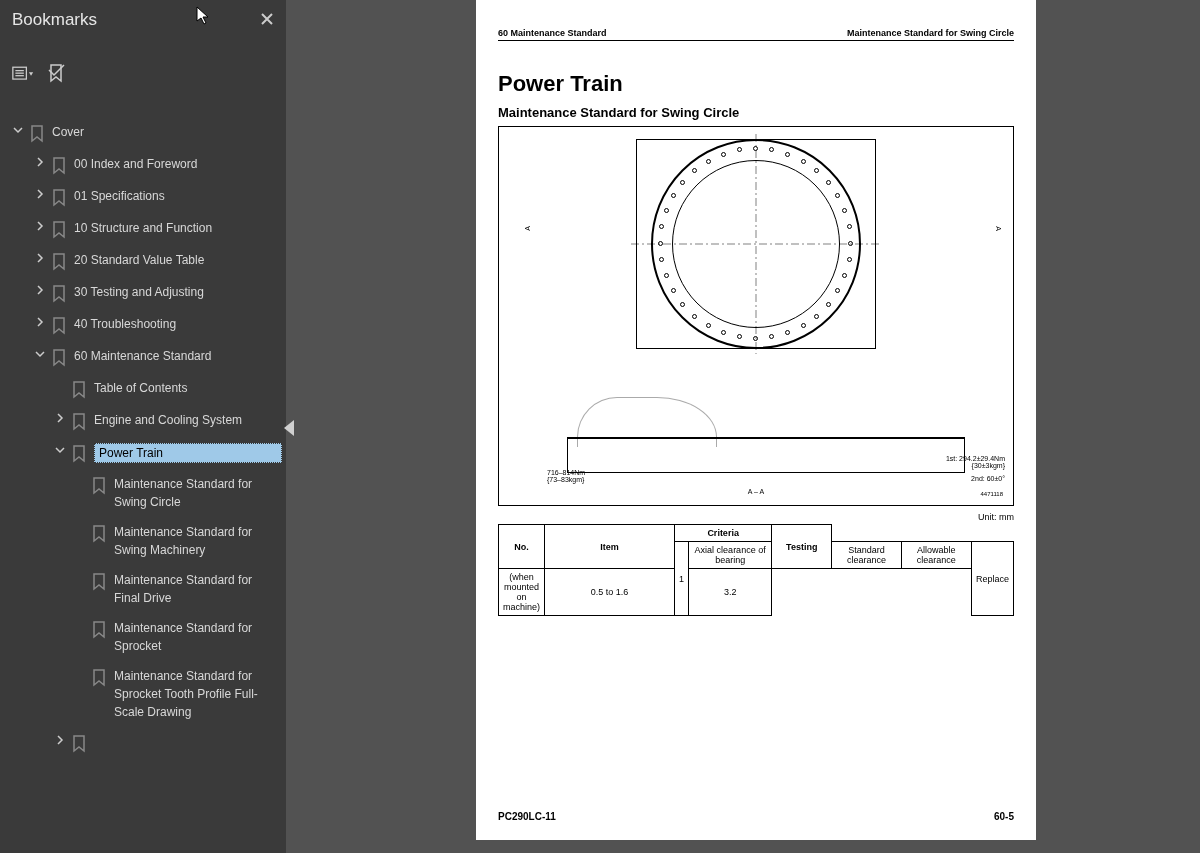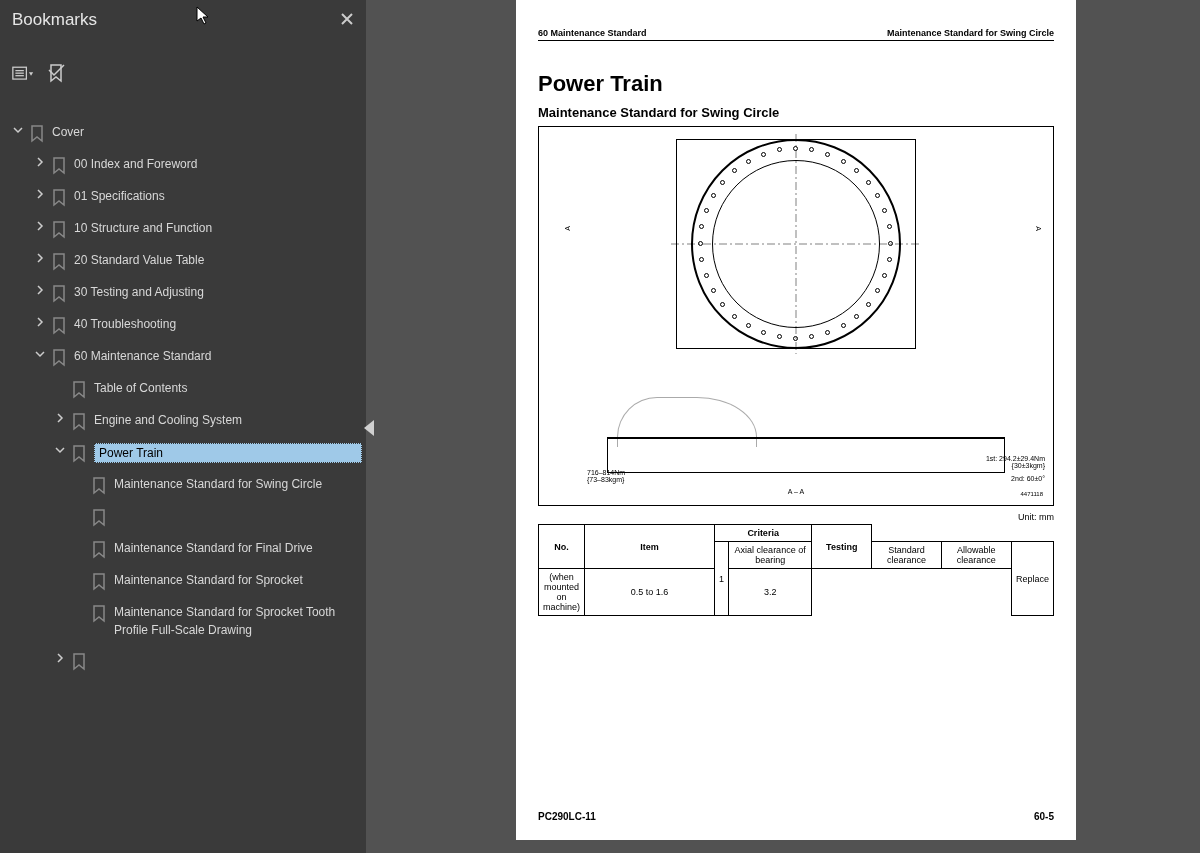--- a/index.html
+++ b/index.html
@@ -5,21 +5,21 @@
   * { box-sizing: border-box; margin: 0; padding: 0; }
   body {
     font-family: "Segoe UI", Arial, sans-serif;
     background: #3a3a3a;
     width: 1200px;
     height: 853px;
     overflow: hidden;
     display: flex;
   }
   .sidebar {
-    width: 366px;
+    width: 286px;
     background: #3a3a3a;
     color: #e6e6e6;
     display: flex;
     flex-direction: column;
     position: relative;
     gap: 20px;
   }
   .sidebar-header {
     display: flex;
     align-items: center;
@@ -423,20 +423,21 @@
         </span>
         <span class="label">Maintenance Standard for Swing Circle</span>
       </div>
       <div class="node lvl3">
         <span class="chevron"></span>
         <span class="bm-icon">
           <svg width="14" height="18" viewBox="0 0 14 18">
             <path d="M2 1 L12 1 L12 16 L7 12 L2 16 Z" fill="none" stroke="#888" stroke-width="1.5"></path>
           </svg>
         </span>
+        <span class="label">Maintenance Standard for Swing Machinery</span>
       </div>
       <div class="node lvl3">
         <span class="chevron"></span>
         <span class="bm-icon">
           <svg width="14" height="18" viewBox="0 0 14 18">
             <path d="M2 1 L12 1 L12 16 L7 12 L2 16 Z" fill="none" stroke="#888" stroke-width="1.5"></path>
           </svg>
         </span>
         <span class="label">Maintenance Standard for Final Drive</span>
       </div>

